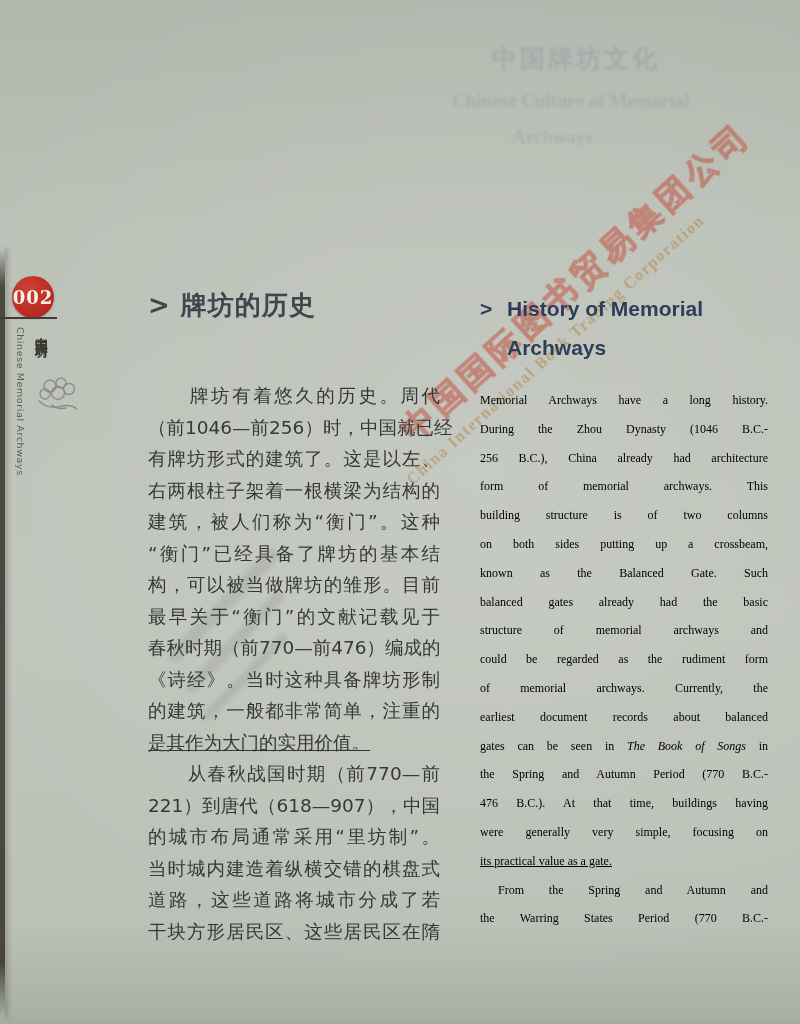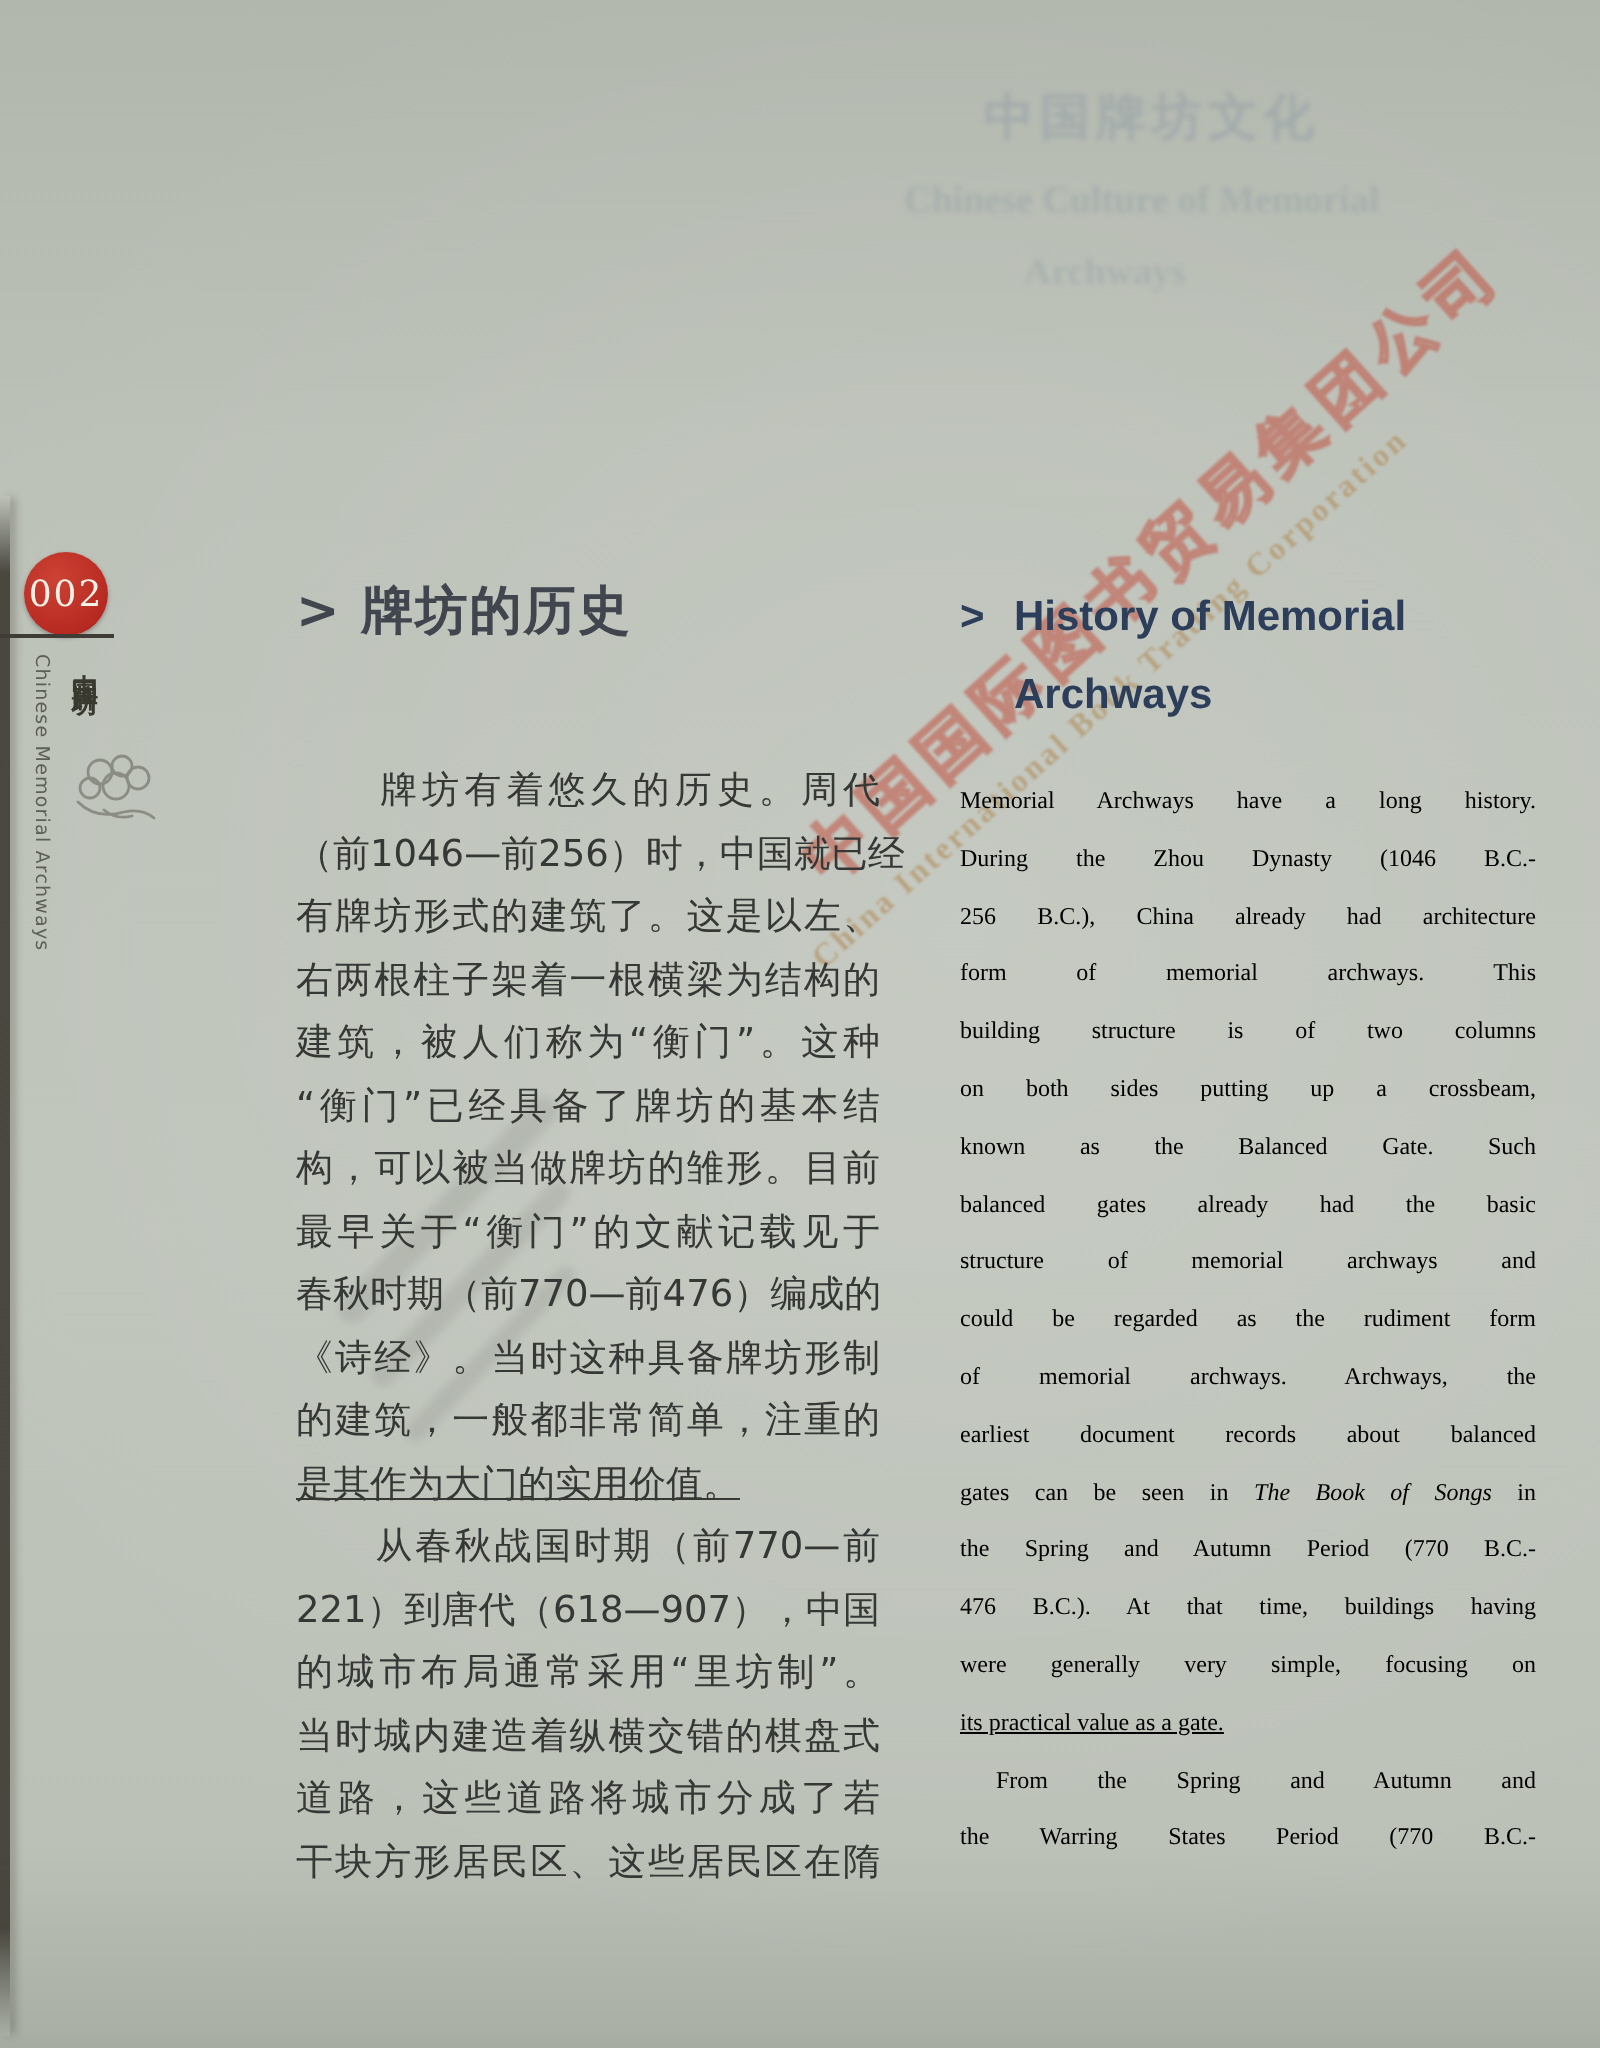--- a/index.html
+++ b/index.html
@@ -34,21 +34,21 @@
   
   .spine{position:absolute;left:0;top:248px;width:5px;height:770px;
     background:linear-gradient(180deg,rgba(48,44,36,0) 0%,rgba(48,44,36,0.82) 5%,
       rgba(48,44,36,0.82) 93%,rgba(48,44,36,0) 100%);
     box-shadow:3px 0 5px -1px rgba(58,54,44,0.45);}
   
   .badge{position:absolute;left:12px;top:276px;width:42px;height:42px;border-radius:50%;
     background:radial-gradient(circle at 38% 32%, #cc4233, #b72a22 70%, #9f221b 100%);
     display:flex;align-items:center;justify-content:center;
     box-shadow:0 1px 2px rgba(40,30,25,0.35);}
-  .badge span{font-family:"DejaVu Serif",serif;font-weight:400;font-size:18px;
+  .badge span{font-family:"DejaVu Serif",serif;font-weight:700;font-size:18px;
     color:#f3f0e7;letter-spacing:1px;}
   .rule{position:absolute;left:0;top:317px;width:57px;height:2px;background:#3f3c35;}
   .side-cn{position:absolute;left:32px;top:327px;writing-mode:vertical-rl;
     font-size:13px;font-weight:700;letter-spacing:2px;color:#39392f;}
   .side-en{position:absolute;left:15px;top:327px;writing-mode:vertical-rl;
     font-size:9.5px;letter-spacing:0.6px;color:#5d5f55;}
   .cloud{position:absolute;left:30px;top:374px;}
   
   .col-cn{position:absolute;left:148px;top:0;width:292px;}
   .cn-heading{position:absolute;left:0;top:288px;font-size:26px;font-weight:700;
@@ -153,21 +153,21 @@
           <div class="ln">Memorial Archways have a long history.</div>
           <div class="ln">During the Zhou Dynasty (1046 B.C.-</div>
           <div class="ln">256 B.C.), China already had architecture</div>
           <div class="ln">form of memorial archways. This</div>
           <div class="ln">building structure is of two columns</div>
           <div class="ln">on both sides putting up a crossbeam,</div>
           <div class="ln">known as the Balanced Gate. Such</div>
           <div class="ln">balanced gates already had the basic</div>
           <div class="ln">structure of memorial archways and</div>
           <div class="ln">could be regarded as the rudiment form</div>
-          <div class="ln">of memorial archways. Archways, the</div>
+          <div class="ln">of memorial archways. Currently, the</div>
           <div class="ln">earliest document records about balanced</div>
           <div class="ln"><span>gates can be seen in </span><span class="it">The Book of Songs</span><span> in</span></div>
           <div class="ln">the Spring and Autumn Period (770 B.C.-</div>
           <div class="ln">476 B.C.). At that time, buildings having</div>
           <div class="ln">were generally very simple, focusing on</div>
           <div class="ln ln-end">its practical value as a gate.</div>
         </div>
         <div>
           <div class="ln">  From the Spring and Autumn and</div>
           <div class="ln">the Warring States Period (770 B.C.-</div>

